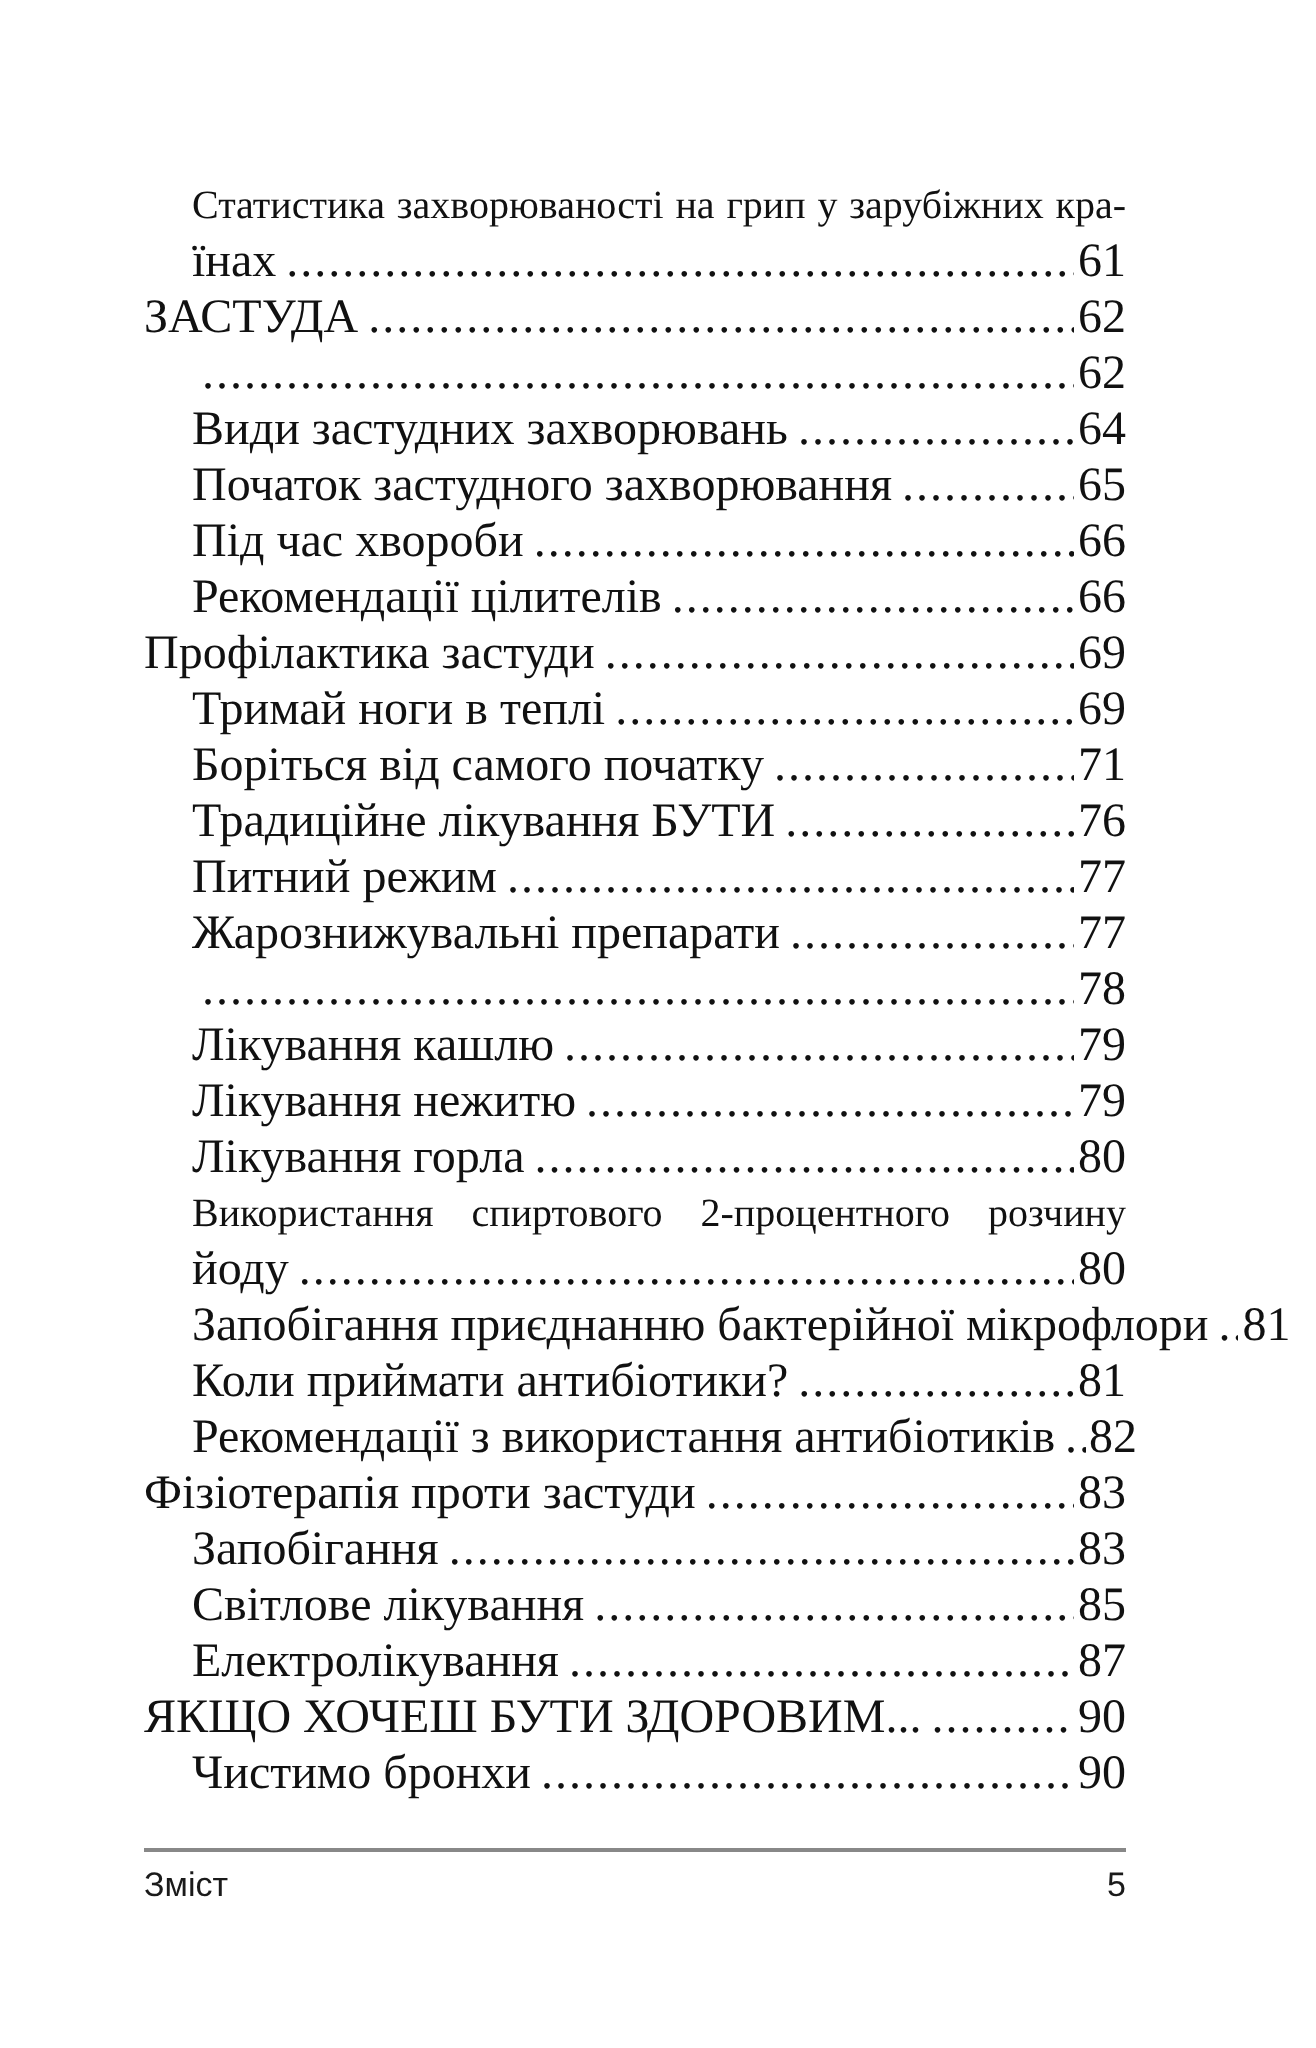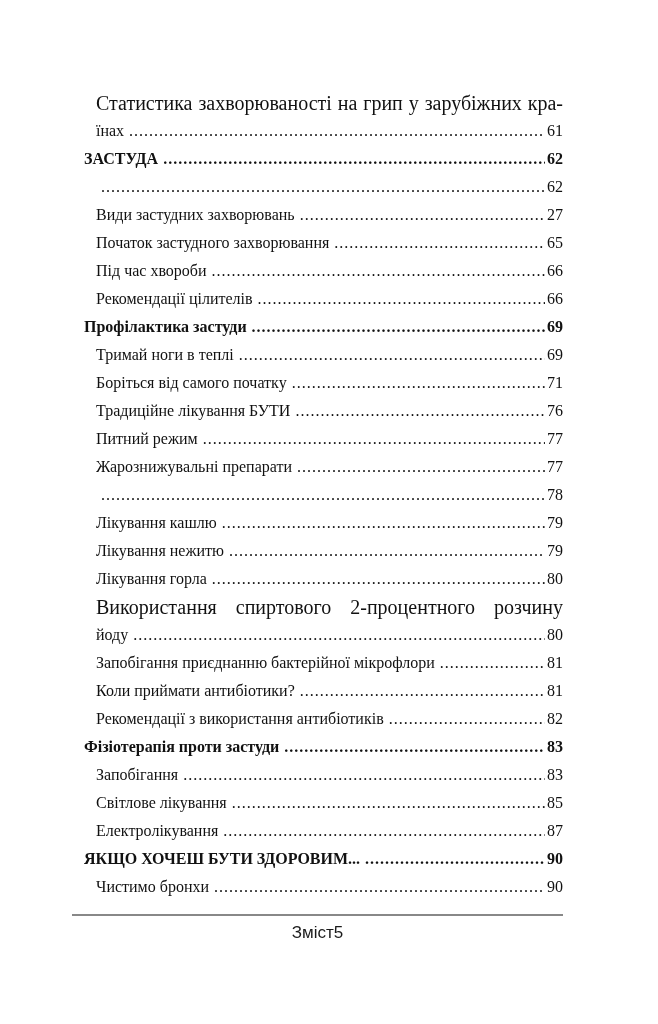--- a/index.html
+++ b/index.html
@@ -23,30 +23,29 @@
     height: 1024px;
     box-sizing: border-box;
     padding: 89px 95px 0 72px;
   }
   .toc {
     width: 100%;
   }
   .toc-row {
     display: flex;
     align-items: flex-end;
-    font-size: 16px;
+    font-size: 24px;
     line-height: 28px;
     white-space: nowrap;
   }
   .toc-row.sub {
     padding-left: 24px;
   }
   .toc-row.chapter {
-    font-weight: bold;
-    margin-left: 12px;
+    font-weight: normal;
   }
   .toc-overflow {
     font-size: 20px;
     line-height: 28px;
     text-align: justify;
     text-align-last: justify;
   }
   .toc-overflow.sub {
     padding-left: 24px;
   }
@@ -62,25 +61,25 @@
   }
   .toc-dots::after {
     content: "........................................................................................................................";
     letter-spacing: 1px;
   }
   .toc-page {
     flex: 0 0 auto;
     margin-left: 2px;
   }
   .footer {
-    margin-top: 13px;
+    margin-top: 23px;
     border-top: 2px solid #888888;
     padding-top: 7px;
     display: flex;
-    justify-content: center;
+    justify-content: space-between;
     align-items: baseline;
     font-family: "Liberation Sans", sans-serif;
     font-size: 17px;
     color: #1a1a1a;
   }
 </style>
 </head>
 <body>
 
 <div class="page">
@@ -96,21 +95,21 @@
         <span class="toc-dots"></span>
         <span class="toc-page">62</span>
       </div>
       <div class="toc-row sub">
         <span class="toc-dots"></span>
         <span class="toc-page">62</span>
       </div>
       <div class="toc-row sub">
         <span class="toc-title">Види застудних захворювань</span>
         <span class="toc-dots"></span>
-        <span class="toc-page">27</span>
+        <span class="toc-page">64</span>
       </div>
       <div class="toc-row sub">
         <span class="toc-title">Початок застудного захворювання</span>
         <span class="toc-dots"></span>
         <span class="toc-page">65</span>
       </div>
       <div class="toc-row sub">
         <span class="toc-title">Під час хвороби</span>
         <span class="toc-dots"></span>
         <span class="toc-page">66</span>

